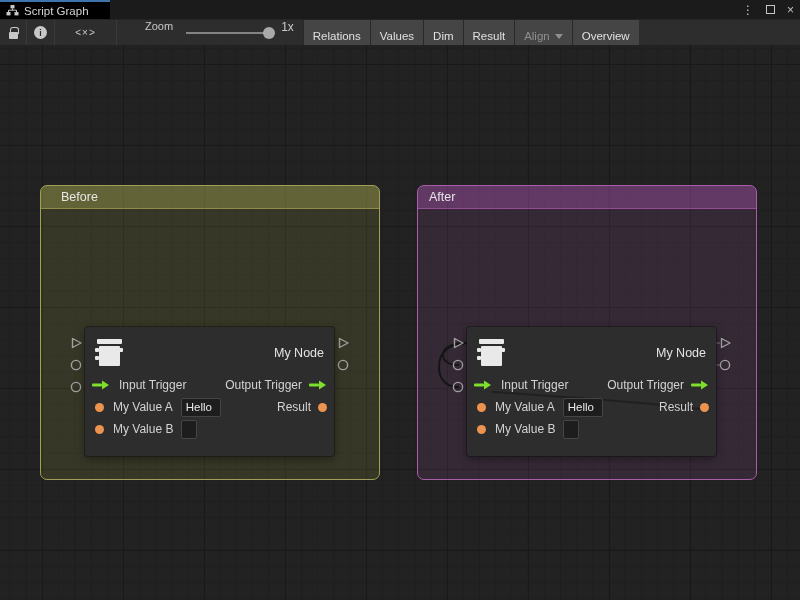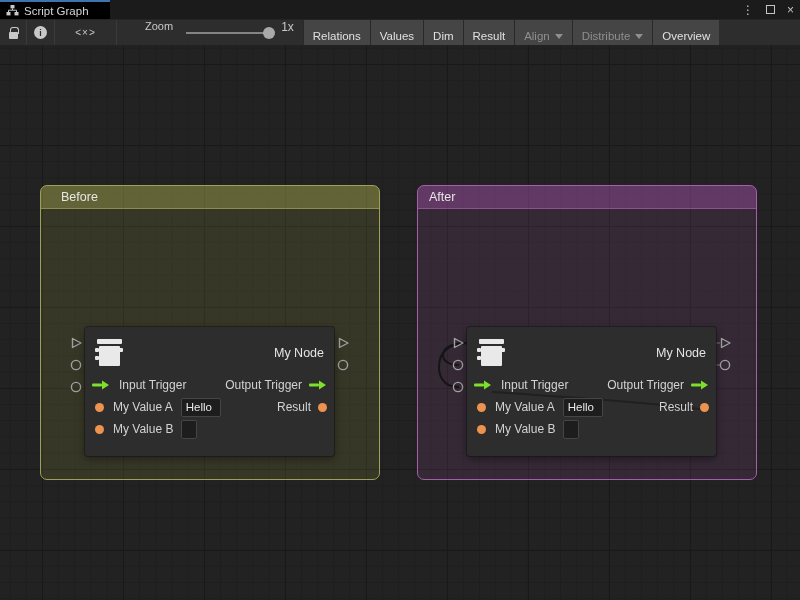--- a/index.html
+++ b/index.html
@@ -137,24 +137,20 @@
       <div class="tb-btn">
           <span>Dim</span>
         </div>
       <div class="tb-btn">
           <span>Result</span>
         </div>
       <div class="tb-btn disabled">
           <span>Align</span>
           <span class="dd-arrow"></span>
         </div>
-      <div class="tb-btn disabled">
-          <span>Distribute</span>
-          <span class="dd-arrow"></span>
-        </div>
       <div class="tb-btn">
           <span>Overview</span>
         </div>
 
     </div>
   </div>
 
   <div class="canvas">
 
     <div class="group before">

